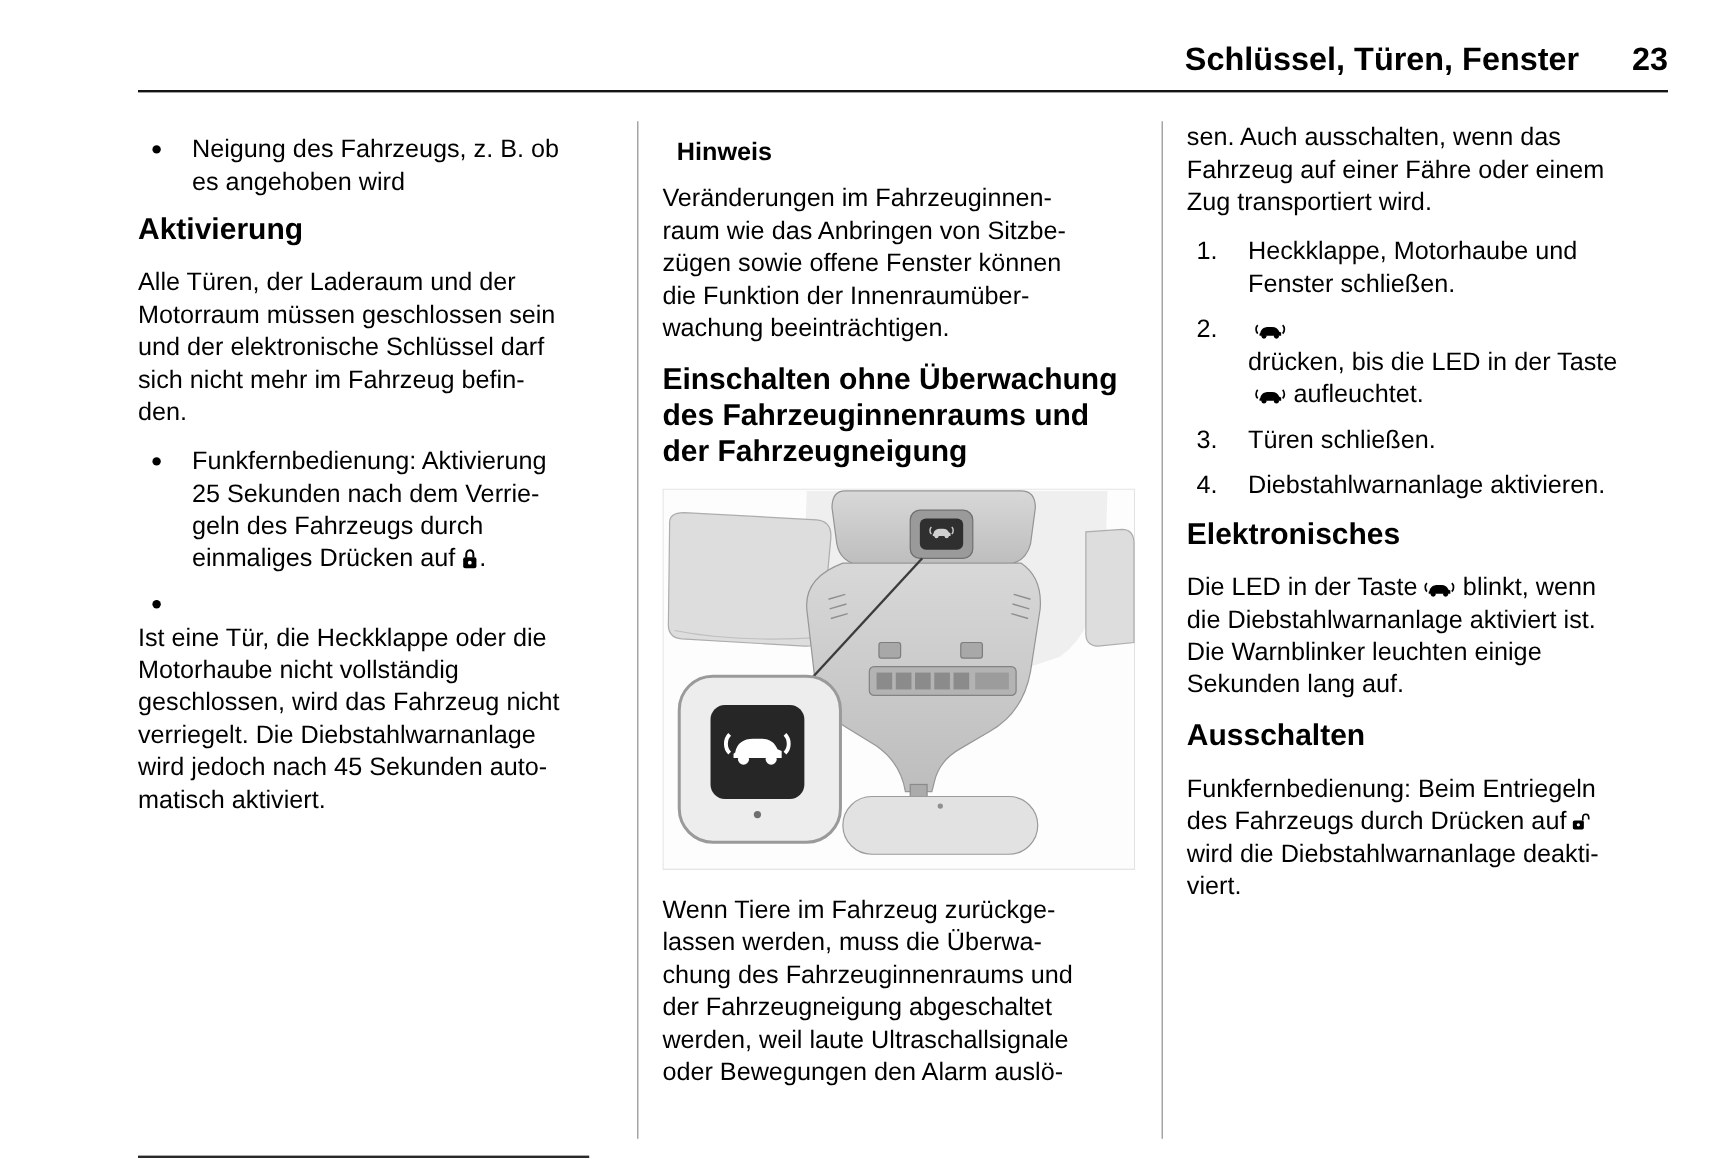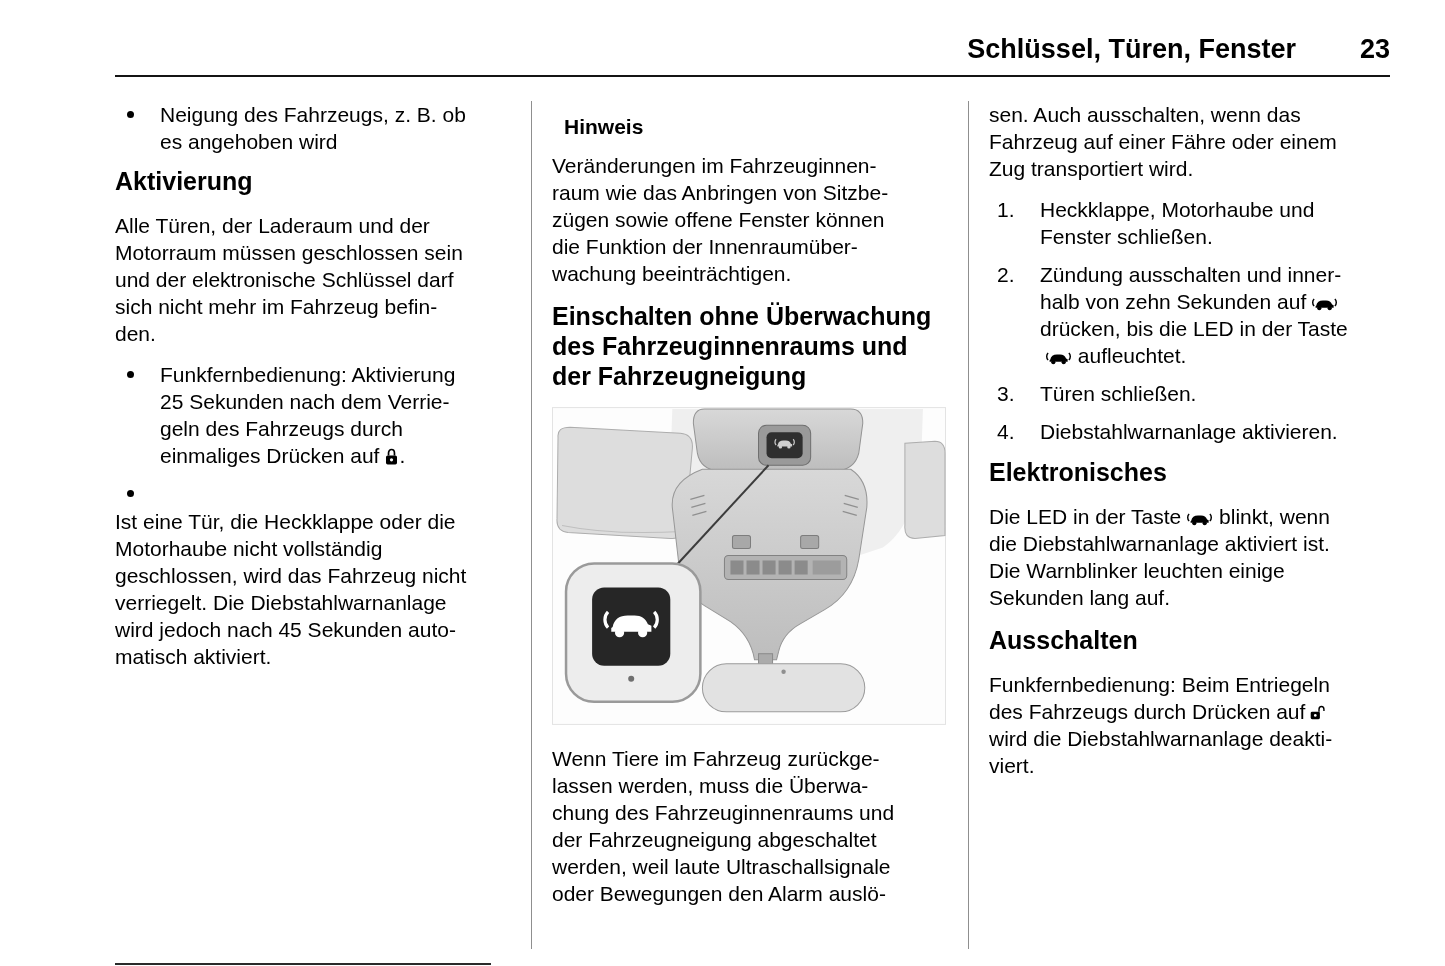--- a/index.html
+++ b/index.html
@@ -1,29 +1,29 @@
 <!DOCTYPE html>
 <html><head>
 <meta charset="utf-8">
 <style>
   html,body{margin:0;padding:0}
   body{
     width:1445px;height:966px;background:#ffffff;color:#000;
     font-family:"Liberation Sans",sans-serif;position:relative;overflow:hidden;
   }
-  .header{display:flex;justify-content:flex-end;align-items:baseline;gap:64px;
+  .header{display:flex;justify-content:flex-end;align-items:baseline;gap:44px;
     padding:34px 55px 0 115px;font-weight:bold;font-size:27px}
   .rule{margin:10px 55px 0 115px;border-top:2px solid #141414}
   .cols{display:flex;align-items:stretch;padding:24px 55px 0 115px;min-height:848px}
   .col{flex:0 0 396px;width:396px;font-size:21px;line-height:27px}
   .vdiv{flex:0 0 1px;background:#8f8f8f;margin:0 20px}
   p{margin:0 0 14px;white-space:pre-line}
   h2{font-size:25px;line-height:30px;margin:8px 0 16px;white-space:pre-line;font-weight:bold}
   h3{font-size:21px;line-height:27px;margin:12px;font-weight:bold}
-  ul.bullets{list-style:none;margin:0 0 6px;padding:0}
+  ul.bullets{list-style:none;margin:10px 0 6px;padding:0}
   .bullets li{display:flex;margin:0 0 11px}
   .dot{flex:none;width:7px;height:7px;border-radius:50%;background:#000;margin:10px 0 0 12px}
   .li-text{margin-left:26px}
   .pl{white-space:pre-line}
   .olist{margin:0 0 12px}
   .oitem{display:flex;margin:0 0 11px}
   .onum{flex:none;width:43px;padding-left:8px}
   .otext{flex:1;white-space:pre-line}
   .icon{display:inline-block}
   .icon-car{width:27px;height:17px;vertical-align:-3px;margin-left:5px}
@@ -175,22 +175,21 @@
 Fahrzeug auf einer Fähre oder einem
 Zug transportiert wird.</p>
     <div class="olist">
       <div class="oitem">
         <span class="onum">1.</span>
         <span class="otext">Heckklappe, Motorhaube und
 Fenster schließen.</span>
       </div>
       <div class="oitem">
         <span class="onum">2.</span>
-        <span class="otext"><span class="pl">Zündung ausschalten und inner-
-halb von zehn Sekunden auf</span><svg class="icon icon-car" viewBox="0 0 26 16">
+        <span class="otext"><svg class="icon icon-car" viewBox="0 0 26 16">
               <use href="#car-glyph"></use>
             </svg><span class="pl">
 drücken, bis die LED in der Taste
 </span><svg class="icon icon-car" viewBox="0 0 26 16">
               <use href="#car-glyph"></use>
             </svg><span class="pl"> aufleuchtet.</span></span>
       </div>
       <div class="oitem">
         <span class="onum">3.</span>
         <span class="otext">Türen schließen.</span>

